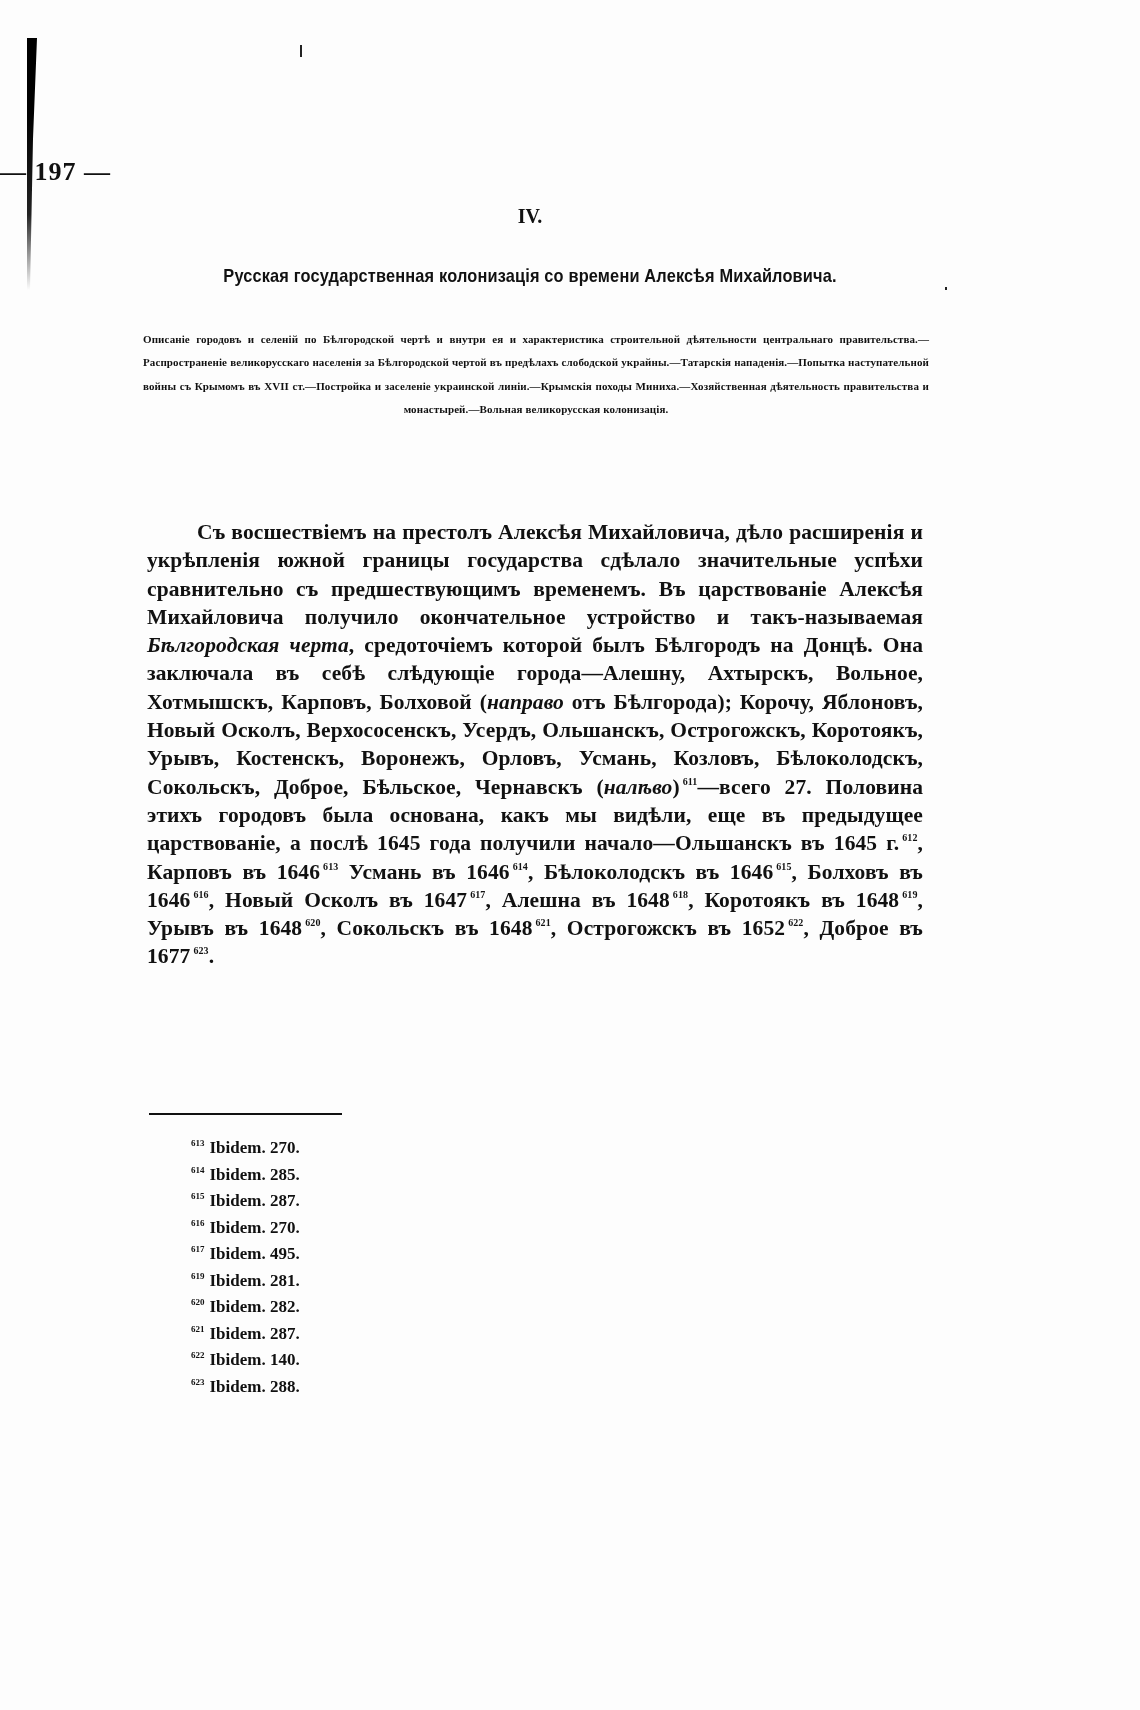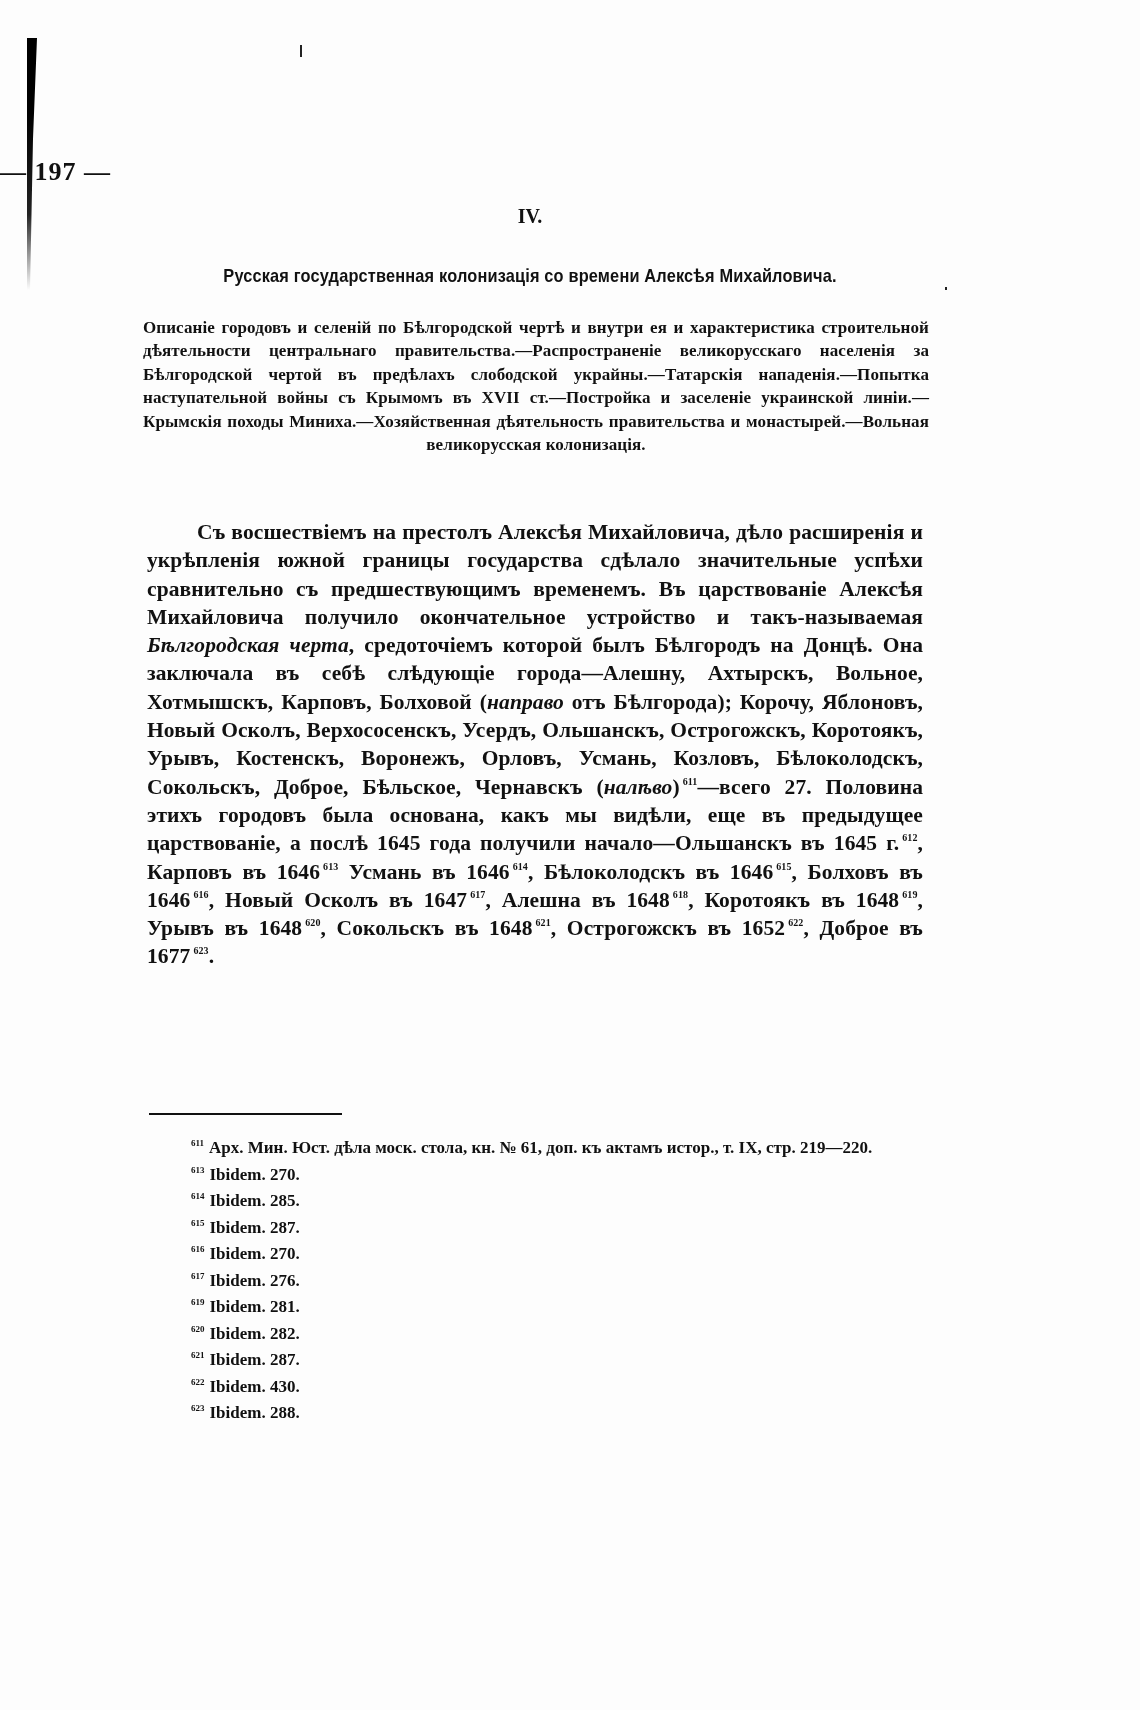--- a/index.html
+++ b/index.html
@@ -9,22 +9,22 @@
               background: linear-gradient(to bottom, #000 0%, #000 30%, #222 70%, rgba(0,0,0,0) 100%);
               clip-path: polygon(0 0, 100% 0, 60% 40%, 30% 100%, 0 100%); }
   .speck { position: absolute; background: #222; }
   .page-num { position: absolute; top: 157px; left: 0; width: 1060px; text-align: left;
               font-family: "Liberation Serif", serif; font-weight: bold; font-size: 26px; letter-spacing: 1px; }
   .chapter { position: absolute; top: 205px; left: 0; width: 1060px; text-align: center;
              font-weight: bold; font-size: 20px; }
   .title { position: absolute; top: 265px; left: 130px; width: 800px; text-align: center;
            font-family: "Liberation Sans", "DejaVu Sans", sans-serif; font-weight: bold;
            font-size: 19px; transform: scaleX(0.86); transform-origin: center; letter-spacing: 0.2px; }
-  .summary { position: absolute; top: 316px; left: 143px; width: 786px;
-             font-weight: bold; font-size: 17px; line-height: 23.4px; text-align: justify;
+  .summary { position: absolute; top: 328px; left: 143px; width: 786px;
+             font-weight: bold; font-size: 11px; line-height: 23.4px; text-align: justify;
              text-align-last: center; letter-spacing: 0.1px; }
   .body-text { position: absolute; top: 518px; left: 147px; width: 776px;
                font-weight: bold; font-size: 21.5px; line-height: 28.3px; text-align: justify;
                text-indent: 50px; letter-spacing: 0.1px; }
   .body-text i { font-style: italic; }
   sup { font-size: 10px; vertical-align: 9px; line-height: 0; margin-left: 3px; }
   .rule { position: absolute; top: 1113px; left: 149px; width: 193px; height: 2px; background: #111; }
   .footnotes { position: absolute; top: 1135px; left: 149px; width: 770px;
                font-weight: bold; font-size: 17px; line-height: 26.5px; }
   .fn { text-indent: 42px; text-align: justify; }
@@ -41,24 +41,23 @@
 <div class="page-num">— 197 —</div>
 <div class="chapter">IV.</div>
 <div class="title">Русская государственная колонизація со времени Алексѣя Михайловича.</div>
 <div class="summary">Описаніе городовъ и селеній по Бѣлгородской чертѣ и внутри ея и характеристика строительной дѣятельности центральнаго правительства.—Распространеніе великорусскаго населенія за Бѣлгородской чертой въ предѣлахъ слободской украйны.—Татарскія нападенія.—Попытка наступательной войны съ Крымомъ въ XVII ст.—Постройка и заселеніе украинской линіи.—Крымскія походы Миниха.—Хозяйственная дѣятельность правительства и монастырей.—Вольная великорусская колонизація.</div>
 
 <div class="body-text"><span>Съ восшествіемъ на престолъ Алексѣя Михайловича, дѣло расширенія и укрѣпленія южной границы государства сдѣлало значительные успѣхи сравнительно съ предшествующимъ временемъ. Въ царствованіе Алексѣя Михайловича получило окончательное устройство и такъ-называемая </span><i>Бѣлгородская черта</i><span>, средоточіемъ которой былъ Бѣлгородъ на Донцѣ. Она заключала въ себѣ слѣдующіе города—Алешну, Ахтырскъ, Вольное, Хотмышскъ, Карповъ, Болховой (</span><i>направо</i><span> отъ Бѣлгорода); Корочу, Яблоновъ, Новый Осколъ, Верхососенскъ, Усердъ, Ольшанскъ, Острогожскъ, Коротоякъ, Урывъ, Костенскъ, Воронежъ, Орловъ, Усмань, Козловъ, Бѣлоколодскъ, Сокольскъ, Доброе, Бѣльское, Чернавскъ (</span><i>налѣво</i><span>)</span><sup>611</sup><span>—всего 27. Половина этихъ городовъ была основана, какъ мы видѣли, еще въ предыдущее царствованіе, а послѣ 1645 года получили начало—Ольшанскъ въ 1645 г.</span><sup>612</sup><span>, Карповъ въ 1646</span><sup>613</sup><span> Усмань въ 1646</span><sup>614</sup><span>, Бѣлоколодскъ въ 1646</span><sup>615</sup><span>, Болховъ въ 1646</span><sup>616</sup><span>, Новый Осколъ въ 1647</span><sup>617</sup><span>, Алешна въ 1648</span><sup>618</sup><span>, Коротоякъ въ 1648</span><sup>619</sup><span>, Урывъ въ 1648</span><sup>620</sup><span>, Сокольскъ въ 1648</span><sup>621</sup><span>, Острогожскъ въ 1652</span><sup>622</sup><span>, Доброе въ 1677</span><sup>623</sup><span>.</span></div>
 
 <div class="rule"></div>
 
 <div class="footnotes">
-  <div class="fn"><sup>611</sup><span>Арх. Мин. Юст. дѣла моск. стола, кн. № 61, доп. къ актамъ истор., т. IX, стр. 219—220.</span></div>
   <div class="fn short"><sup>613</sup><span>Ibidem. 270.</span></div>
   <div class="fn short"><sup>614</sup><span>Ibidem. 285.</span></div>
   <div class="fn short"><sup>615</sup><span>Ibidem. 287.</span></div>
   <div class="fn short"><sup>616</sup><span>Ibidem. 270.</span></div>
-  <div class="fn short"><sup>617</sup><span>Ibidem. 276.</span></div>
+  <div class="fn short"><sup>617</sup><span>Ibidem. 495.</span></div>
   <div class="fn short"><sup>619</sup><span>Ibidem. 281.</span></div>
   <div class="fn short"><sup>620</sup><span>Ibidem. 282.</span></div>
   <div class="fn short"><sup>621</sup><span>Ibidem. 287.</span></div>
-  <div class="fn short"><sup>622</sup><span>Ibidem. 430.</span></div>
+  <div class="fn short"><sup>622</sup><span>Ibidem. 140.</span></div>
   <div class="fn short"><sup>623</sup><span>Ibidem. 288.</span></div>
 </div>
 
 </body></html>

